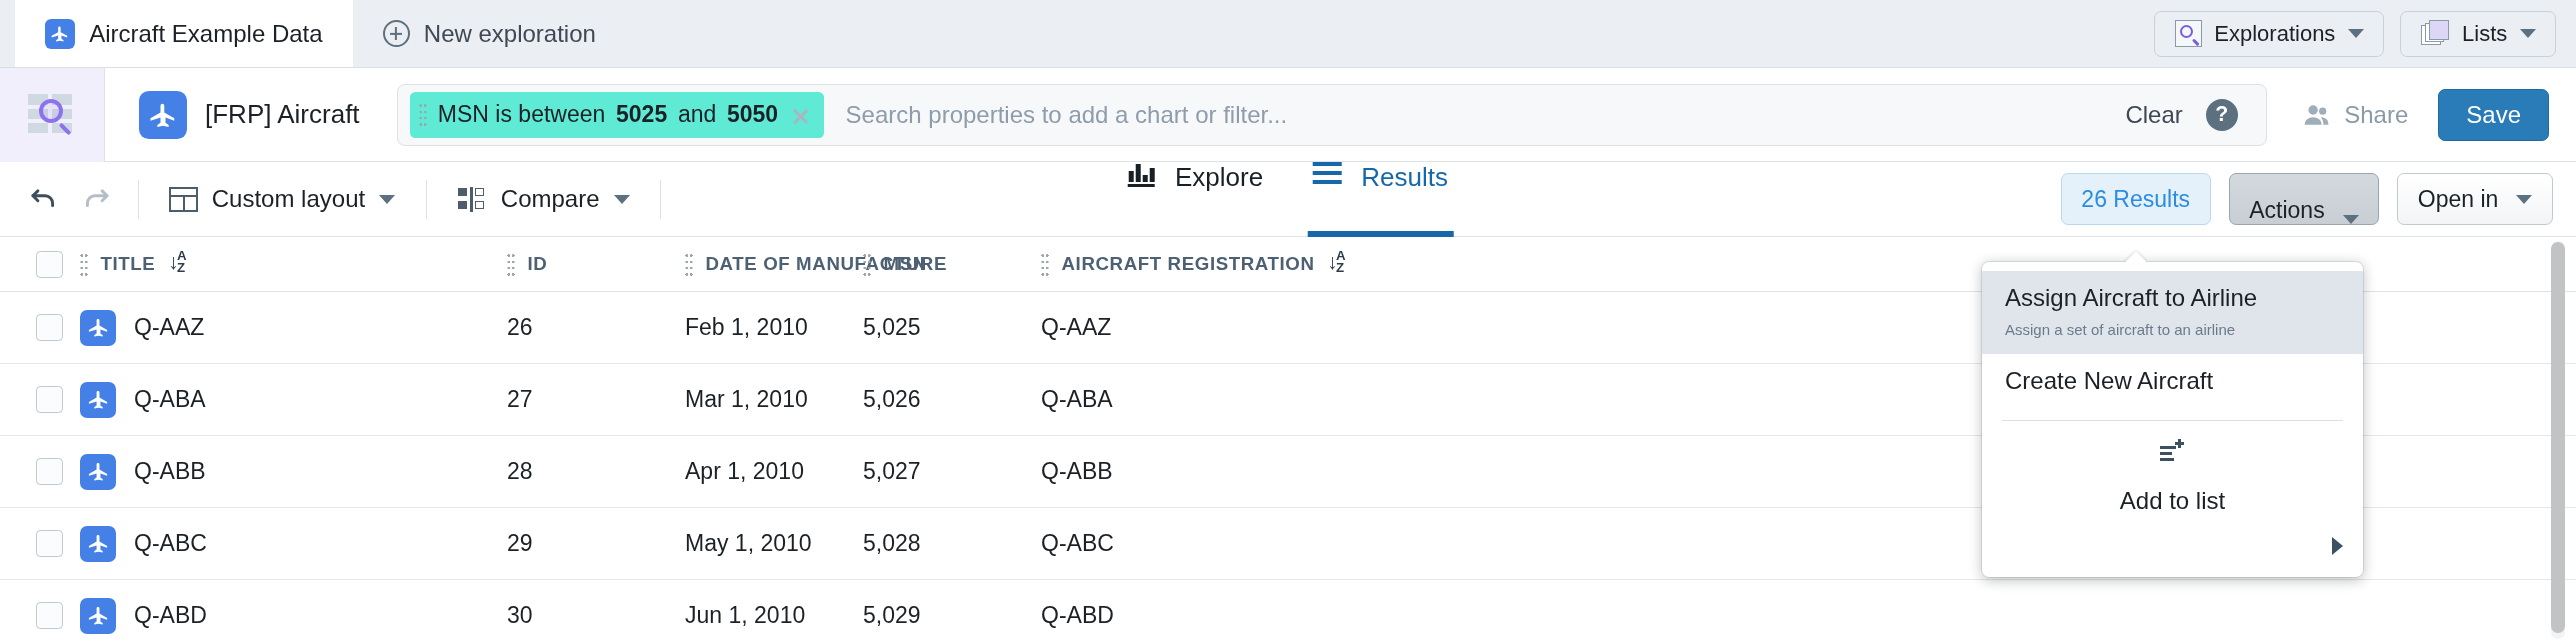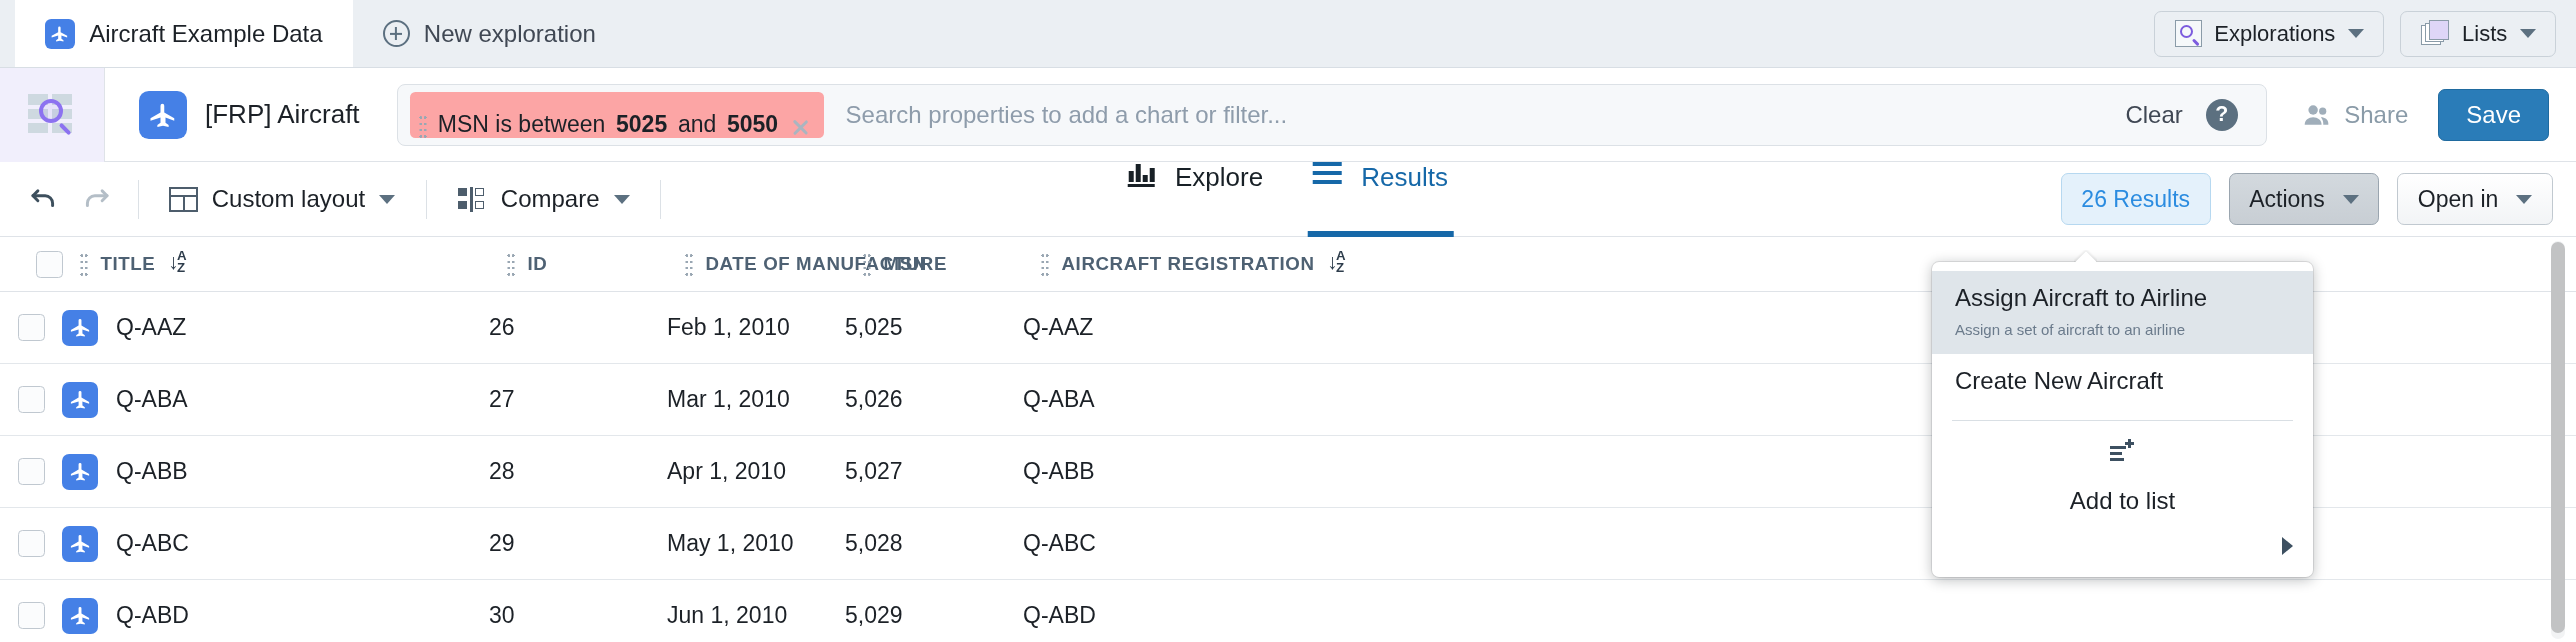--- a/index.html
+++ b/index.html
@@ -140,23 +140,23 @@
   .filterbar {
     flex: 1 1 auto;
     height: 62px; margin: 0 0 0 7.1px;
     display: flex; align-items: center;
     background: #f6f8fa;
     border: 0.9px solid #dce1e6; border-radius: 8px;
     padding: 0 5.3px 0 12.5px;
     min-width: 0;
   }
   .chip {
-    display: flex; align-items: flex-end; gap: 10.7px;
+    display: flex; align-items: center; gap: 10.7px;
     height: 46px; padding: 0 12.5px 0 9px;
-    background: #fca5a5; border-radius: 5.3px;
+    background: #5eead4; border-radius: 5.3px;
     font-size: 23px; color: #1c2127; white-space: nowrap;
     cursor: pointer;
   }
   .chip b { font-weight: 700; }
   .grip {
     width: 8px; height: 23px; flex: none;
     background-image:
       radial-gradient(circle 1.4px at 1.8px 2.7px,  #9aa7b3 99%, transparent 100%),
       radial-gradient(circle 1.4px at 1.8px 9px, #9aa7b3 99%, transparent 100%),
       radial-gradient(circle 1.4px at 1.8px 15px, #9aa7b3 99%, transparent 100%),
@@ -289,20 +289,21 @@
     height: 52px; padding: 0 19.6px;
     display: flex; align-items: center; gap: 18px;
     border: 0.9px solid #c1c9d0; border-radius: 7.1px;
     background: linear-gradient(#ffffff, #f2f4f6);
     font-size: 23px; color: #1c2127; cursor: pointer;
     font-family: "Liberation Sans", sans-serif;
   }
   .dropbtn.pressed {
     background: linear-gradient(#d3d9de, #c8ced4);
     border-color: #9aa5af;
+    align-items: flex-end;
   }
 
   
   .tablewrap { position: relative; background: #fff; height: 406px; }
   .thead {
     display: flex; align-items: center;
     height: 55px; border-bottom: 1.8px solid #dfe3e8;
     padding-left: 18px;
   }
   .chkcell { width: 62px; display: flex; align-items: center; justify-content: center; flex: none; }
@@ -322,37 +323,38 @@
 
   .col-title { width: 427px; }
   .col-id    { width: 178px; }
   .col-dom   { width: 178px; }
   .col-msn   { width: 178px; }
   .col-areg  { width: 356px; }
 
   .trow {
     display: flex; align-items: center;
     height: 72px; border-bottom: 0.9px solid #e3e7eb;
+    padding-left: 18px;
   }
   .cell { font-size: 23px; color: #1c2127; white-space: nowrap; }
   .titlecell { display: flex; align-items: center; gap: 18px; }
 
   .vscroll {
     position: absolute; right: 10.7px; top: 3.6px;
     width: 14.2px; height: 398px;
     background: #f2f3f4; border-radius: 7.1px; cursor: pointer;
   }
   .vscroll .thumb {
     position: absolute; top: 1.8px; left: 0; width: 14.2px; height: 391px;
     background: #c2c3c4; border-radius: 7.1px;
   }
 
   
   .popover {
-    position: absolute; left: 1932px; top: 262px;
+    position: absolute; left: 1982px; top: 262px;
     width: 381px;
     background: #ffffff;
     border-radius: 7.1px;
     box-shadow: 0 2.7px 12.5px rgba(16,22,26,0.28), 0 0 0 0.9px rgba(16,22,26,0.10);
     padding: 9px 0 10.7px;
     z-index: 50;
   }
   .pop-arrow {
     position: absolute; top: -11.6px; left: 142px;
     width: 23px; height: 11.6px; overflow: hidden;

